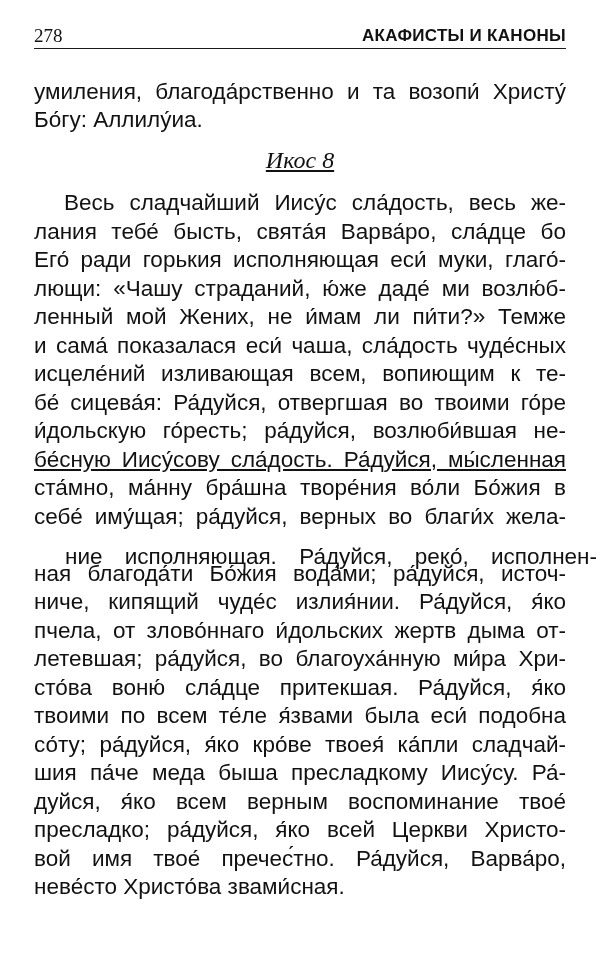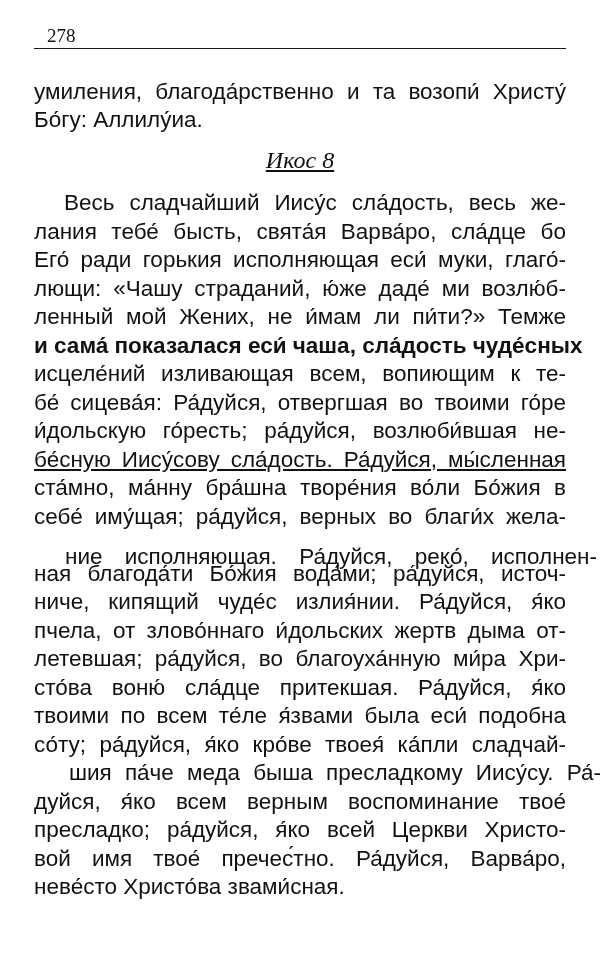--- a/index.html
+++ b/index.html
@@ -28,21 +28,20 @@
       width: 532px;
       height: 24px;
       border-bottom: 1.5px solid #1a1a1a;
     }
     .page-number {
       position: absolute;
       left: 0;
       top: 2px;
       font-size: 19px;
       line-height: 20px;
-      margin-left: 13px;
     }
     .section-title {
       position: absolute;
       right: 0;
       top: 2px;
       font-family: "Liberation Sans", "DejaVu Sans", sans-serif;
       font-size: 17px;
       line-height: 20px;
       letter-spacing: 0.3px;
       font-weight: bold;
@@ -78,50 +77,51 @@
       text-decoration: underline;
     }
   </style>
 </head>
 <body>
 
 <div class="page">
 
   <div class="running-head">
     <span class="page-number">278</span>
+    <span class="section-title">АКАФИСТЫ И КАНОНЫ</span>
   </div>
 
   <div>
     <div class="line" style="top:78px;">умиления, благода́рственно и та возопи́ Христу́</div>
     <div class="line last" style="top:106px;">Бо́гу: Аллилу́иа.</div>
   </div>
 
   <div class="ikos-heading">Икос 8</div>
 
   <div>
     <div class="line indent" style="top:189px;">Весь сладчайший Иису́с сла́дость, весь же-</div>
     <div class="line" style="top:217.5px;">лания тебе́ бысть, свята́я Варва́ро, сла́дце бо</div>
     <div class="line" style="top:246px;">Его́ ради горькия исполняющая еси́ муки, глаго́-</div>
     <div class="line" style="top:274.5px;">лющи: «Чашу страданий, ю́же даде́ ми возлю́б-</div>
     <div class="line" style="top:303px;">ленный мой Жених, не и́мам ли пи́ти?» Темже</div>
-    <div class="line" style="top:331.5px;font-weight:bold;">и сама́ показалася еси́ чаша, сла́дость чуде́сных</div>
+    <div class="line" style="top:331.5px;">и сама́ показалася еси́ чаша, сла́дость чуде́сных</div>
     <div class="line" style="top:360px;">исцеле́ний изливающая всем, вопиющим к те-</div>
     <div class="line" style="top:388.5px;">бе́ сицева́я: Ра́дуйся, отвергшая во твоими го́ре</div>
     <div class="line" style="top:417px;">и́дольскую го́ресть; ра́дуйся, возлюби́вшая не-</div>
     <div class="line" style="top:445.5px;text-decoration:underline;">бе́сную Иису́сову сла́дость. Ра́дуйся, мы́сленная</div>
     <div class="line" style="top:474px;">ста́мно, ма́нну бра́шна творе́ния во́ли Бо́жия в</div>
     <div class="line" style="top:502.5px;">себе́ иму́щая; ра́дуйся, верных во благи́х жела-</div>
     <div class="line" style="top:543px;margin-left:31px;">ние исполняющая. Ра́дуйся, реко́, исполнен-</div>
     <div class="line" style="top:559.5px;">ная благода́ти Бо́жия вода́ми; ра́дуйся, источ-</div>
     <div class="line" style="top:588px;">ниче, кипящий чуде́с излия́нии. Ра́дуйся, я́ко</div>
     <div class="line" style="top:616.5px;">пчела, от злово́ннаго и́дольских жертв дыма от-</div>
     <div class="line" style="top:645px;">летевшая; ра́дуйся, во благоуха́нную ми́ра Хри-</div>
     <div class="line" style="top:673.5px;">сто́ва воню́ сла́дце притекшая. Ра́дуйся, я́ко</div>
     <div class="line" style="top:702px;">твоими по всем те́ле я́звами была еси́ подобна</div>
     <div class="line" style="top:730.5px;">со́ту; ра́дуйся, я́ко кро́ве твоея́ ка́пли сладчай-</div>
-    <div class="line" style="top:759px;margin-left:35px;">шия па́че меда быша пресладкому Иису́су. Ра́-</div>
+    <div class="line" style="top:759px;">шия па́че меда быша пресладкому Иису́су. Ра́-</div>
     <div class="line" style="top:787.5px;">дуйся, я́ко всем верным воспоминание твое́</div>
     <div class="line" style="top:816px;">пресладко; ра́дуйся, я́ко всей Церкви Христо-</div>
     <div class="line" style="top:844.5px;">вой имя твое́ пречес́тно. Ра́дуйся, Варва́ро,</div>
     <div class="line last" style="top:873px;">неве́сто Христо́ва звами́сная.</div>
   </div>
 
 </div>
 
 </body></html>

